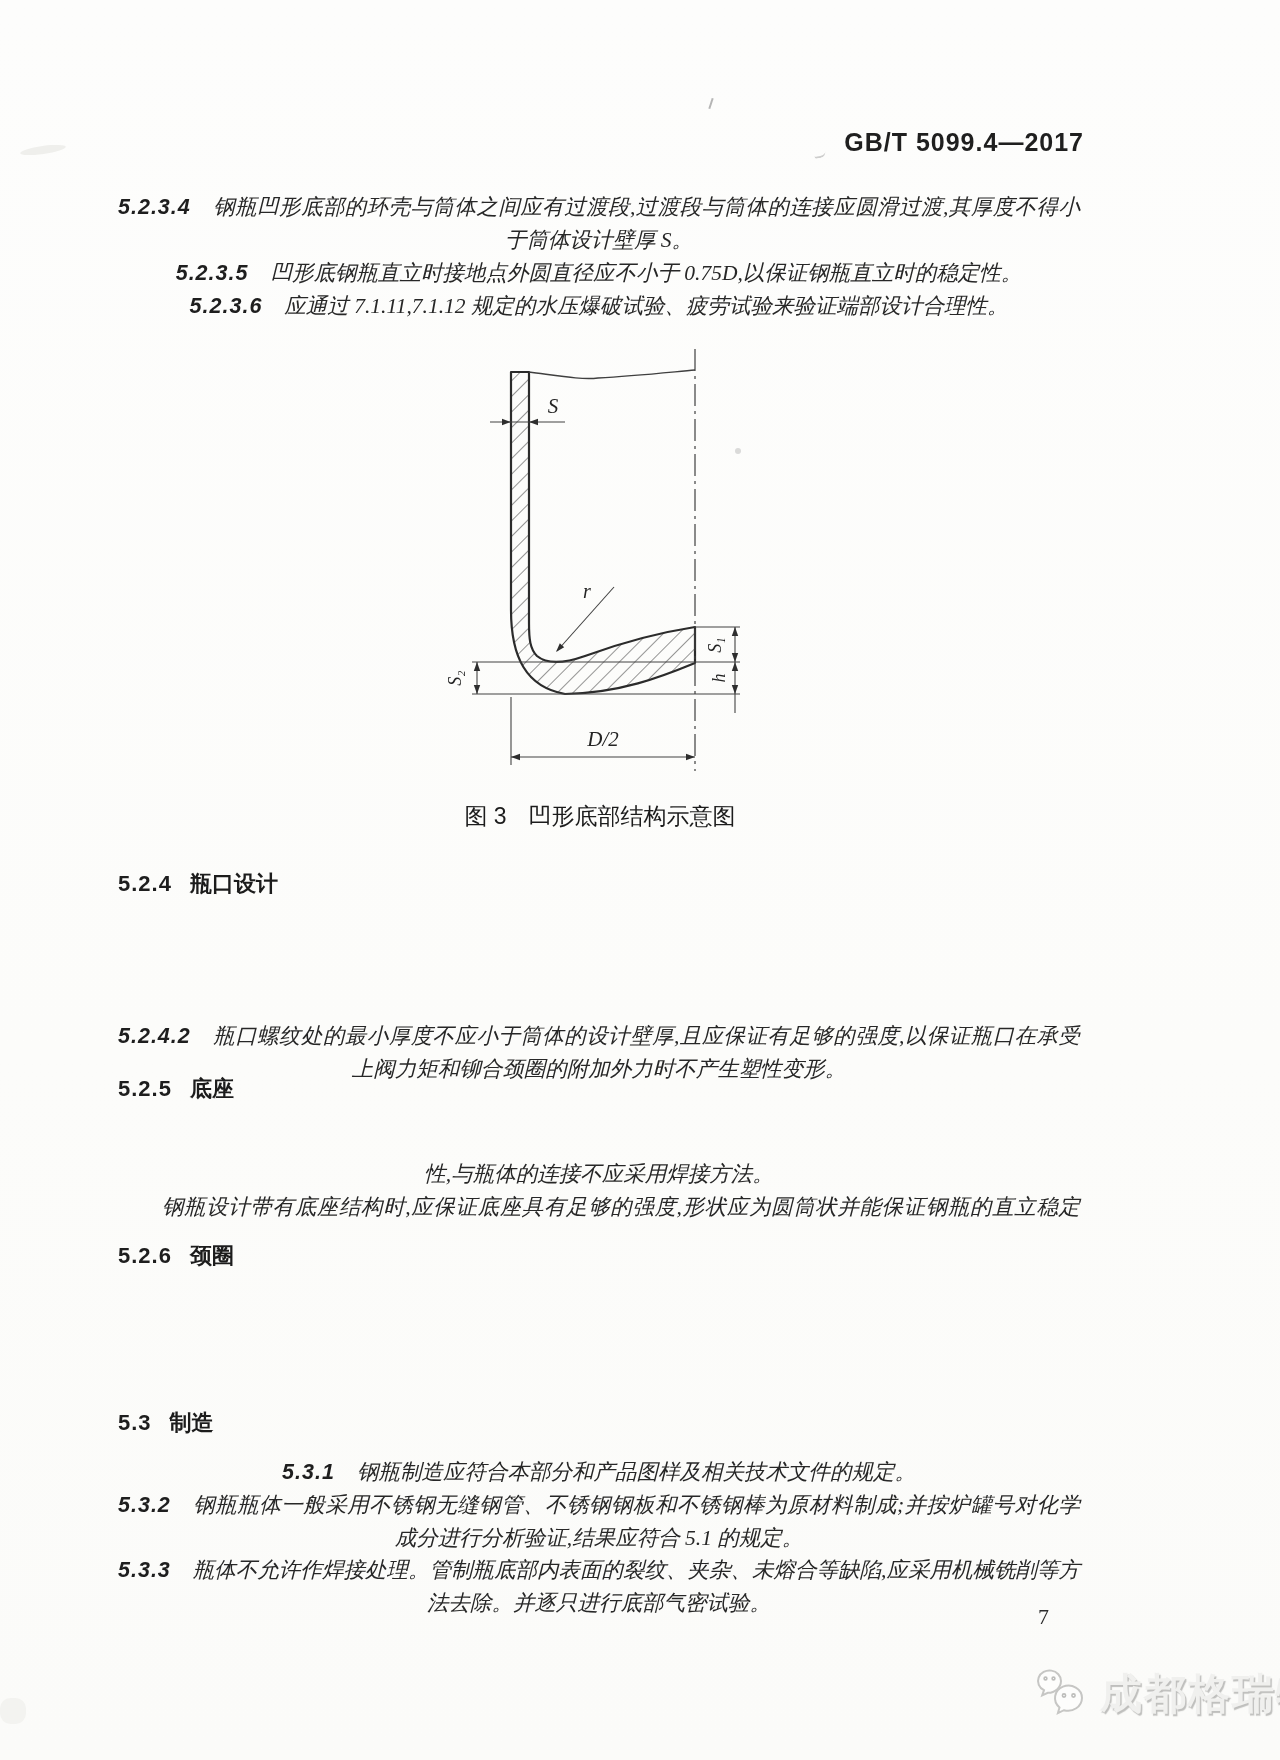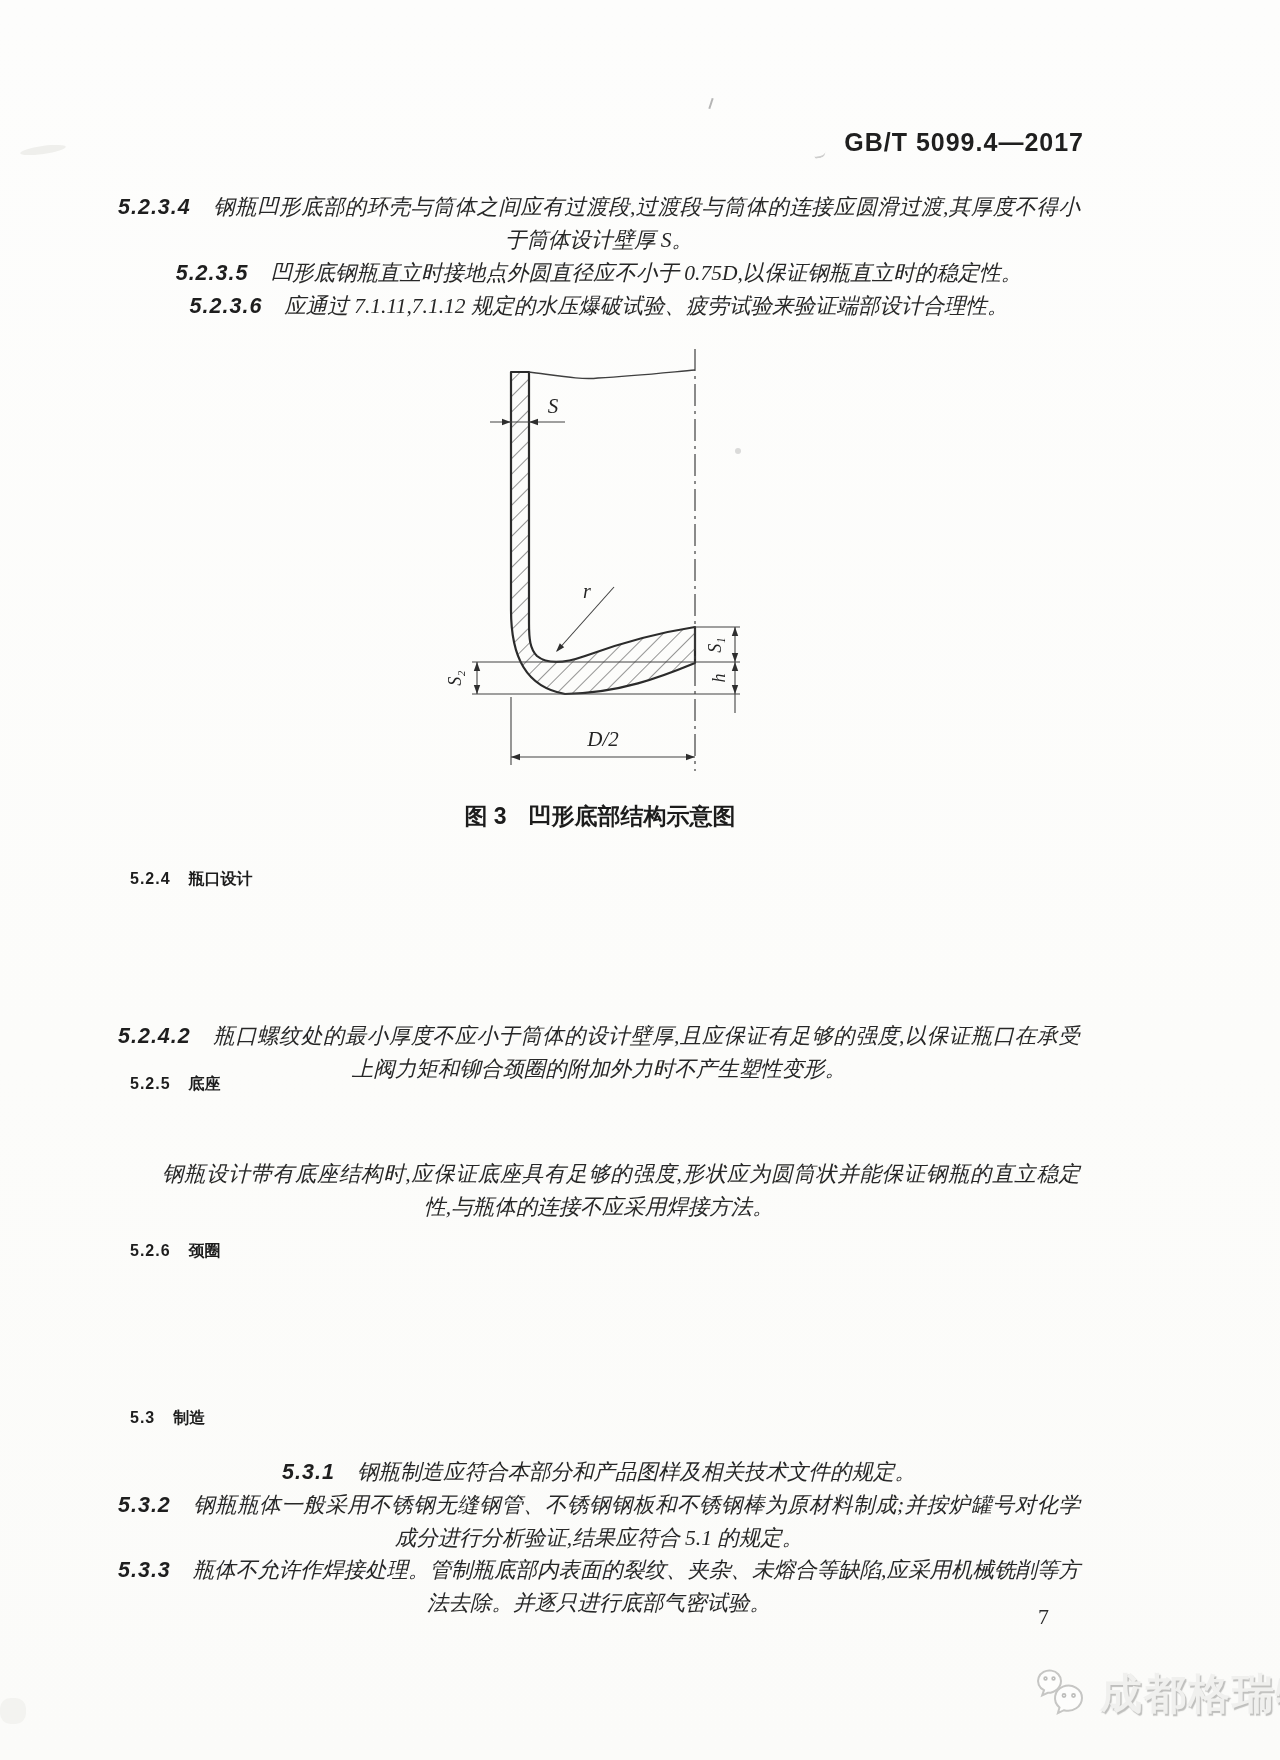--- a/index.html
+++ b/index.html
@@ -21,28 +21,28 @@
   .line { min-height:33px;text-align:center; }
   .j { text-align:justify; text-align-last:justify; }
   .ind { text-indent:44px; }
   .num {
     font-family:"Liberation Sans","DejaVu Sans",sans-serif;
     font-weight:700; letter-spacing:1px; margin-right:22px; color:#1e1e1e;
   }
   .heading {
     position:absolute; left:118px;
     font-family:"Liberation Sans","DejaVu Sans",sans-serif;
-    font-weight:700; font-size:16px; color:#1c1c1c;margin-left:12px;
+    font-weight:700; font-size:22px; color:#1c1c1c;
   }
   .heading .num { margin-right:18px; }
   .figure-svg { position:absolute; left:380px; top:325px; width:400px; height:480px; }
   .caption {
     position:absolute; top:801px; left:380px; width:440px; text-align:center;
     font-family:"Liberation Sans","DejaVu Sans",sans-serif;
-    font-weight:700; font-size:23px; color:#1c1c1c;
+    font-weight:400; font-size:23px; color:#1c1c1c;
   }
   .caption .cap-label { margin-right:22px; }
   .page-number { position:absolute; top:1604px; left:1038px; font-size:22px; color:#2c2c2c; }
   .watermark { position:absolute; top:1666px; left:1036px; display:flex; align-items:center; gap:8px; }
   .watermark-text {
     font-family:"Liberation Sans","DejaVu Sans",sans-serif;
     font-weight:700; font-size:42px; letter-spacing:2px;
     color:#f0f0ee;
     text-shadow:1.5px 1.5px 1px #bfbfbd, -0.5px -0.5px 0 #fafafa;
     white-space:nowrap;
@@ -147,22 +147,22 @@
 
   <div class="para" style="top:1020px">
     <div class="line j"><span class="num">5.2.4.2</span><span>瓶口螺纹处的最小厚度不应小于筒体的设计壁厚,且应保证有足够的强度,以保证瓶口在承受</span></div>
     <div class="line"><span>上阀力矩和铆合颈圈的附加外力时不产生塑性变形。</span></div>
   </div>
 
   <div class="heading" style="top:1074px">
     <span class="num">5.2.5</span><span>底座</span>
   </div>
   <div class="para" style="top:1158px">
+    <div class="line"><span>性,与瓶体的连接不应采用焊接方法。</span></div>
     <div class="line j ind"><span>钢瓶设计带有底座结构时,应保证底座具有足够的强度,形状应为圆筒状并能保证钢瓶的直立稳定</span></div>
-    <div class="line"><span>性,与瓶体的连接不应采用焊接方法。</span></div>
   </div>
 
   <div class="heading" style="top:1241px">
     <span class="num">5.2.6</span><span>颈圈</span>
   </div>
 
   <div class="heading" style="top:1408px">
     <span class="num">5.3</span><span>制造</span>
   </div>
 

